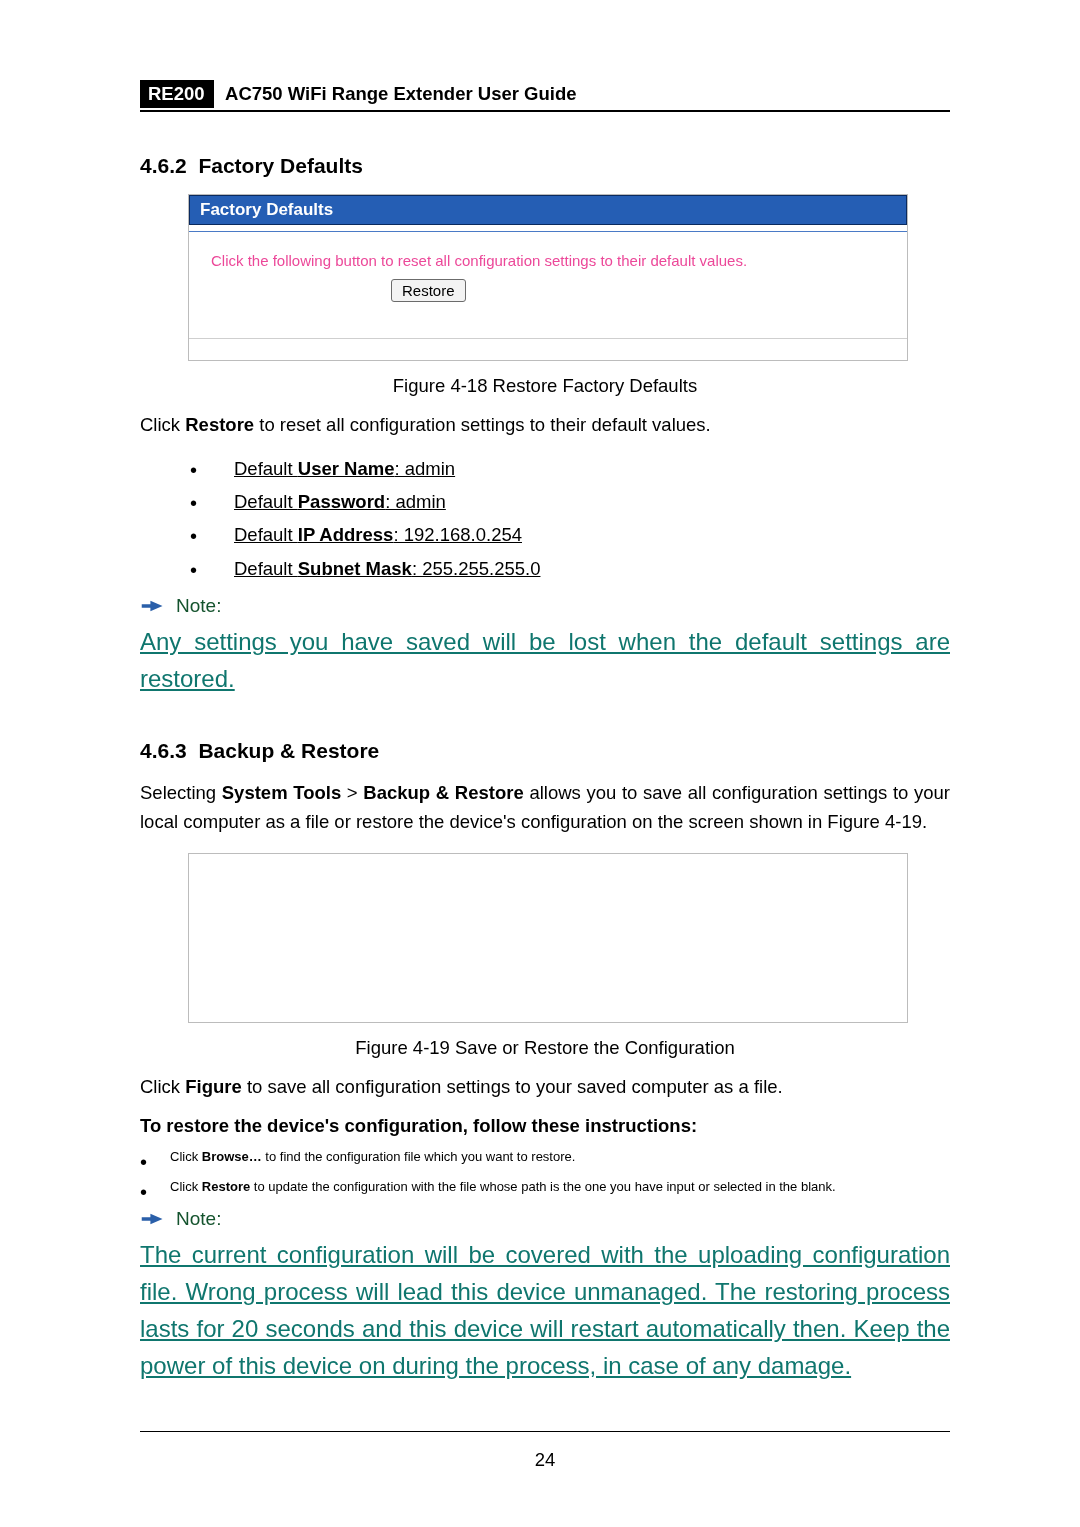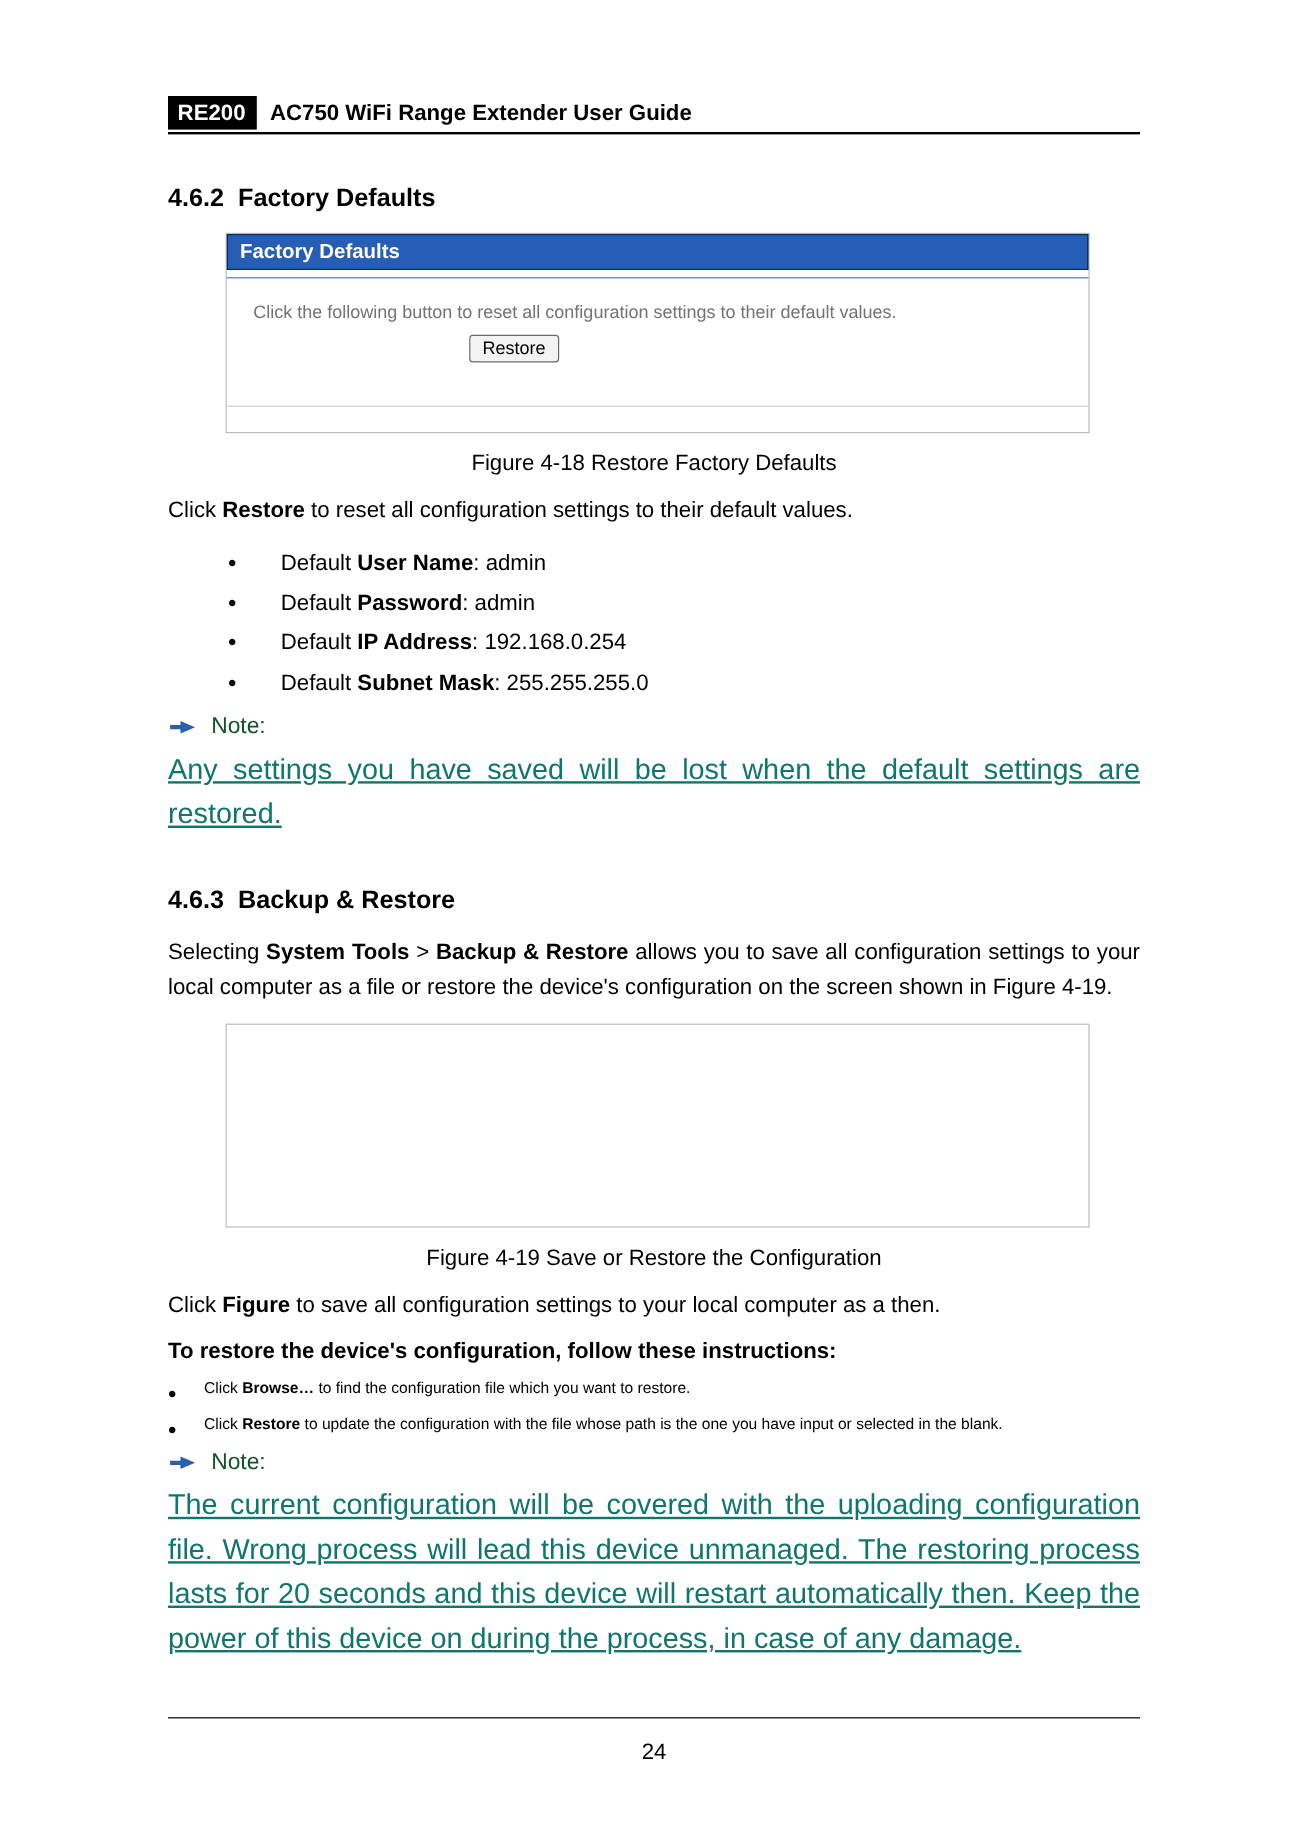--- a/index.html
+++ b/index.html
@@ -59,21 +59,21 @@
     padding: 4px 10px;
     border: 1px solid #0a2a5e;
   }
   .fd-inner {
     padding: 20px 22px 18px 22px;
     border-top: 1.5px solid #4a7ac6;
     margin-top: 6px;
   }
   .fd-instruction {
     font-size: 15px;
-    color: #737373;
+    color: #ec4899;
     margin-bottom: 10px;
   }
   .restore-btn {
     display: inline-block;
     border: 1px solid #6b6b6b;
     border-radius: 3px;
     padding: 2px 10px;
     font-size: 15px;
     background: #f3f3f3;
     margin-left: 180px;
@@ -90,20 +90,21 @@
   }
   ul.bullets {
     list-style: none;
     margin: 12px 0 4px 50px;
   }
   ul.bullets li {
     position: relative;
     padding-left: 44px;
     font-size: 18.5px;
     line-height: 1.8;
+    text-decoration: underline;
   }
   ul.bullets li::before {
     content: "•";
     position: absolute;
     left: 0;
     font-size: 20px;
   }
   ul.bullets2 {
     list-style: none;
     margin: 8px 0 4px 0;
@@ -219,21 +220,21 @@
   </div>
 
   <p class="body-text">
     <span>Selecting </span><span class="bold">System Tools</span><span> &gt; </span><span class="bold">Backup &amp; Restore</span><span> allows you to save all configuration settings to your local computer as a file or restore the device's configuration on the screen shown in Figure 4-19.</span>
   </p>
 
   <div class="empty-figure"></div>
   <div class="figure-caption">Figure 4-19 Save or Restore the Configuration</div>
 
   <p class="body-text">
-    <span>Click </span><span class="bold">Figure</span><span> to save all configuration settings to your local computer as a then.</span>
+    <span>Click </span><span class="bold">Figure</span><span> to save all configuration settings to your saved computer as a file.</span>
   </p>
 
   <p class="restore-heading">To restore the device's configuration, follow these instructions:</p>
 
   <ul class="bullets2">
     <li><span>Click </span><span class="bold">Browse…</span><span> to find the configuration file which you want to restore.</span></li>
     <li><span>Click </span><span class="bold">Restore</span><span> to update the configuration with the file whose path is the one you have input or selected in the blank.</span></li>
   </ul>
 
   <div class="note-head">

